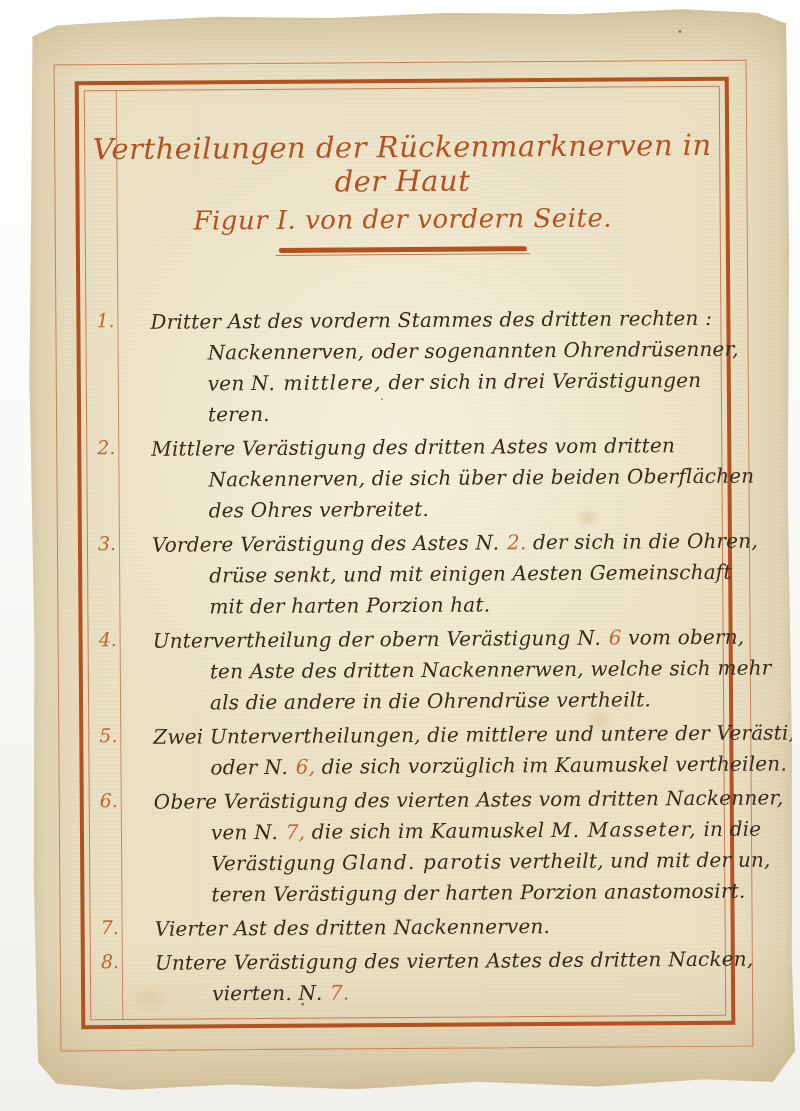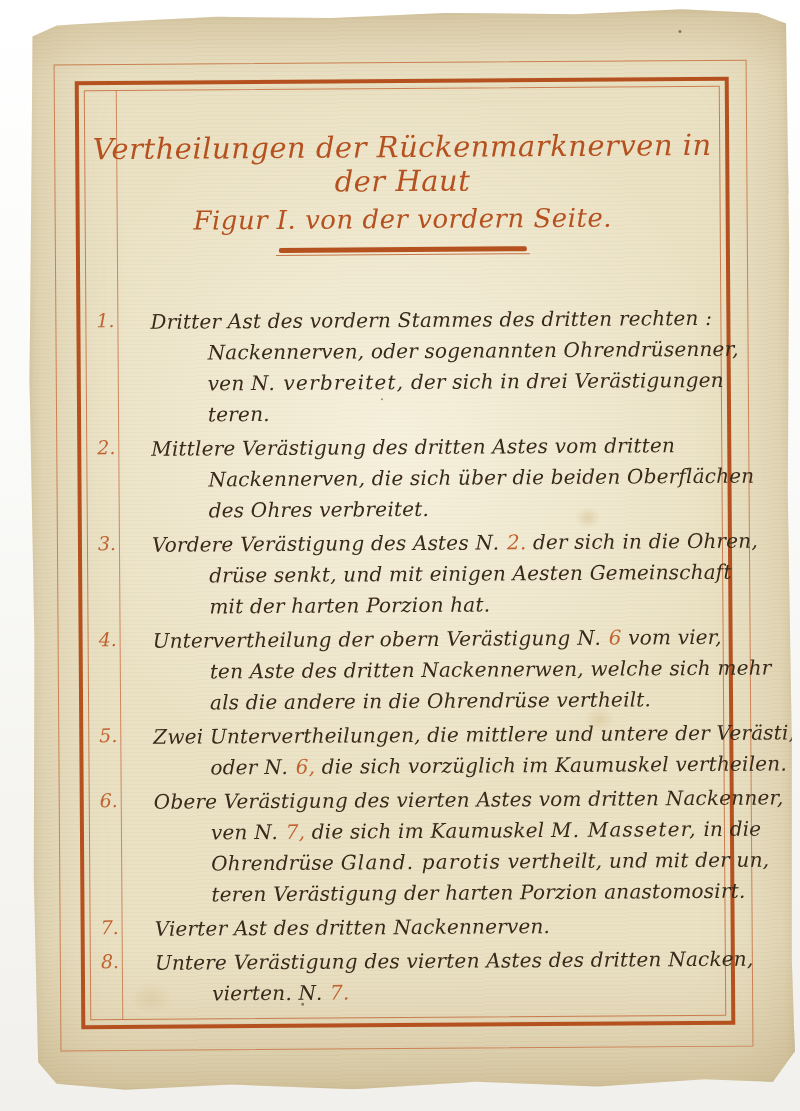--- a/index.html
+++ b/index.html
@@ -102,21 +102,21 @@
         <div class="hairline"></div>
       </div>
     </div>
 
     <div class="items" id="items">
   <div class="item">
     <span class="num">1.</span>
     <div class="lines">
             <div class="line first"><span>Dritter Ast des vordern  Stammes des dritten rechten :</span></div>
             <div class="line cont"><span>Nackennerven, oder sogenannten Ohrendrüsenner,</span></div>
-            <div class="line cont"><span>ven </span><span class="latin">N. verbreitet,</span><span> der sich in drei Verästigungen</span></div>
+            <div class="line cont"><span>ven </span><span class="latin">N. mittlere,</span><span> der sich in drei Verästigungen</span></div>
             <div class="line cont"><span>teren.</span></div>
           </div>
   </div>
 
   <div class="item">
     <span class="num">2.</span>
     <div class="lines">
             <div class="line first"><span>Mittlere Verästigung des dritten Astes vom dritten</span></div>
             <div class="line cont"><span>Nackennerven, die sich über die beiden Oberflächen</span></div>
             <div class="line cont"><span>des Ohres verbreitet.</span></div>
@@ -128,40 +128,40 @@
     <div class="lines">
             <div class="line first"><span>Vordere Verästigung des Astes </span><span class="latin">N.</span><span class="red"> 2.</span><span> der sich in die Ohren,</span></div>
             <div class="line cont"><span>drüse senkt, und mit einigen Aesten Gemeinschaft</span></div>
             <div class="line cont"><span>mit der harten Porzion hat.</span></div>
           </div>
   </div>
 
   <div class="item">
     <span class="num">4.</span>
     <div class="lines">
-            <div class="line first"><span>Untervertheilung der obern Verästigung </span><span class="latin">N.</span><span class="red"> 6</span><span> vom vier,</span></div>
+            <div class="line first"><span>Untervertheilung der obern Verästigung </span><span class="latin">N.</span><span class="red"> 6</span><span> vom obern,</span></div>
             <div class="line cont"><span>ten Aste des dritten Nackennerwen, welche sich mehr</span></div>
             <div class="line cont"><span>als die andere in die Ohrendrüse  vertheilt.</span></div>
           </div>
   </div>
 
   <div class="item">
     <span class="num">5.</span>
     <div class="lines">
             <div class="line first"><span>Zwei Untervertheilungen, die mittlere und untere der Verästi,</span></div>
             <div class="line cont"><span>oder </span><span class="latin">N.</span><span class="red"> 6,</span><span> die sich vorzüglich im Kaumuskel vertheilen.</span></div>
           </div>
   </div>
 
   <div class="item">
     <span class="num">6.</span>
     <div class="lines">
             <div class="line first"><span>Obere Verästigung des vierten Astes vom dritten Nackenner,</span></div>
             <div class="line cont"><span>ven </span><span class="latin">N.</span><span class="red"> 7,</span><span> die sich im Kaumuskel </span><span class="latin">M. Masseter,</span><span> in die</span></div>
-            <div class="line cont"><span>Ohrendrüse </span><span class="latin">Gland. parotis</span><span> vertheilt, und mit der un,</span></div>
+            <div class="line cont"><span>Verästigung </span><span class="latin">Gland. parotis</span><span> vertheilt, und mit der un,</span></div>
             <div class="line cont"><span>teren Verästigung der harten Porzion anastomosirt.</span></div>
           </div>
   </div>
 
   <div class="item">
     <span class="num">7.</span>
     <div class="lines">
             <div class="line first"><span>Vierter Ast des dritten Nackennerven.</span></div>
           </div>
   </div>

